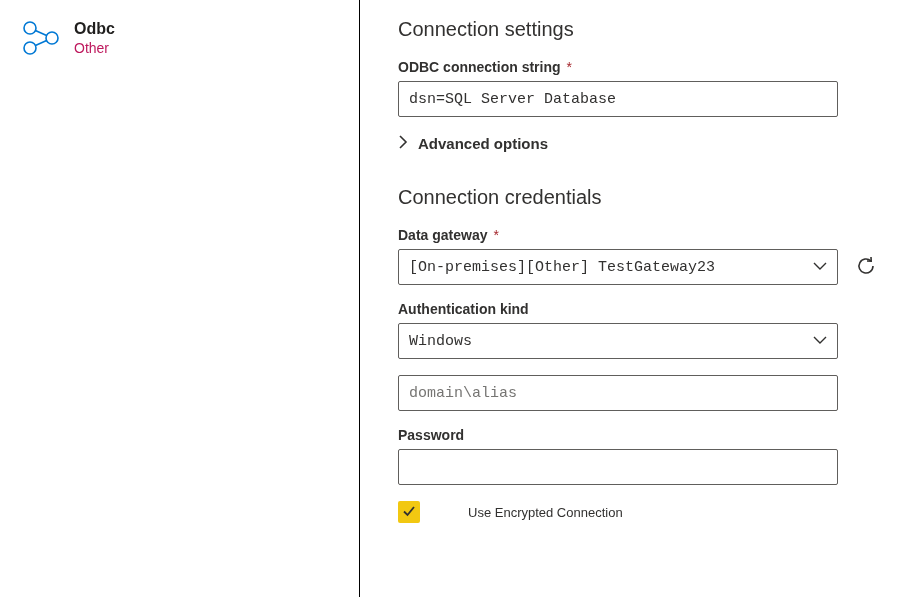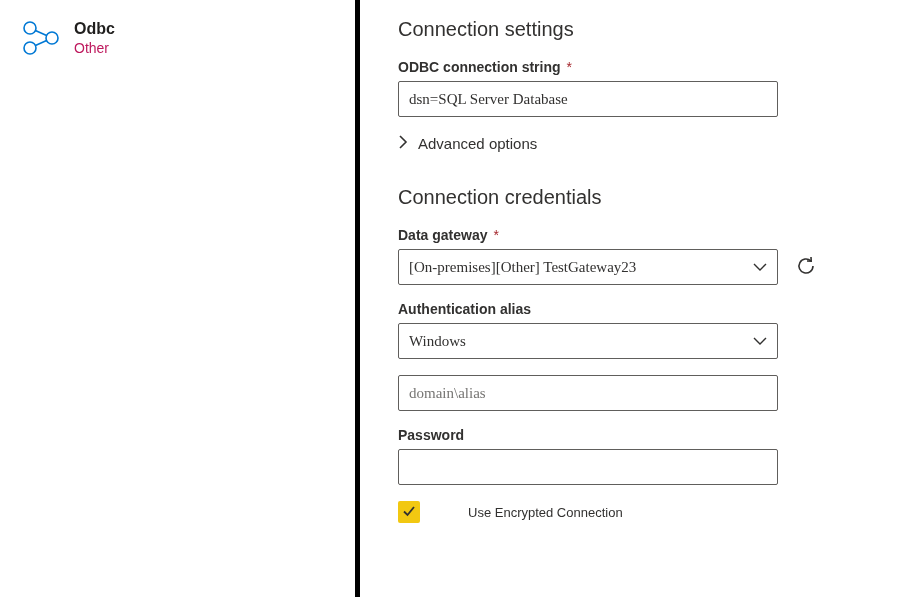--- a/index.html
+++ b/index.html
@@ -8,21 +8,21 @@
       background: #fff;
       color: #323130;
       font-size: 14px;
       width: 914px;
       height: 597px;
       display: flex;
     }
     .left-pane {
       width: 360px;
       padding: 18px 20px;
-      border-right: 5px solid #000000;
+      border-right: 1px solid #000000;
       display: flex;
       gap: 14px;
     }
     .left-pane .icon-wrap {
       flex-shrink: 0;
     }
     .left-pane .titles { padding-top: 2px; }
     .source-title {
       font-size: 16px;
       font-weight: 600;
@@ -46,27 +46,27 @@
     .section-heading.creds { margin-top: 34px; }
     .field-label {
       font-size: 14px;
       font-weight: 600;
       color: #323130;
       margin-bottom: 6px;
       display: block;
     }
     .required { color: #a4262c; font-weight: 400; margin-left: 2px; }
     .text-input, .select {
-      width: 380px;
+      width: 440px;
       height: 36px;
       border: 1px solid #605e5c;
       border-radius: 2px;
       padding: 0 10px;
       font-size: 15px;
-      font-family: Liberation Serif, serif;
+      font-family: Liberation Mono, monospace;
       color: #323130;
       background: #fff;
     }
     .text-input::placeholder { color: #767573; }
     .select {
       display: flex;
       align-items: center;
       justify-content: space-between;
       cursor: pointer;
       user-select: none;
@@ -81,21 +81,21 @@
       gap: 14px;
     }
     .field-block { margin-bottom: 16px; }
     .adv-row {
       display: flex;
       align-items: center;
       gap: 10px;
       margin-top: 18px;
       cursor: pointer;
       user-select: none;
-      font-weight: 400;
+      font-weight: 700;
       font-size: 15px;
     }
     .refresh-btn {
       width: 28px;
       height: 28px;
       display: flex;
       align-items: center;
       justify-content: center;
       cursor: pointer;
     }
@@ -178,21 +178,21 @@
           <svg width="22" height="22" viewBox="0 0 22 22">
             <path d="M 18 11 A 7 7 0 1 1 15.9 6" fill="none" stroke="#323130" stroke-width="1.6"></path>
             <path d="M 16 2 L 16.2 6.2 L 12 6" fill="none" stroke="#323130" stroke-width="1.6"></path>
           </svg>
         </span>
       </div>
     </div>
   </div>
 
   <div class="field-block">
-    <label class="field-label">Authentication alias</label>
+    <label class="field-label">Authentication kind</label>
     <div class="select">
       <span>Windows</span>
       <span class="chevron">
         <svg width="14" height="10" viewBox="0 0 14 10">
             <path d="M1 2 L7 8 L13 2" fill="none" stroke="#323130" stroke-width="1.4"></path>
           </svg>
       </span>
     </div>
   </div>
 

